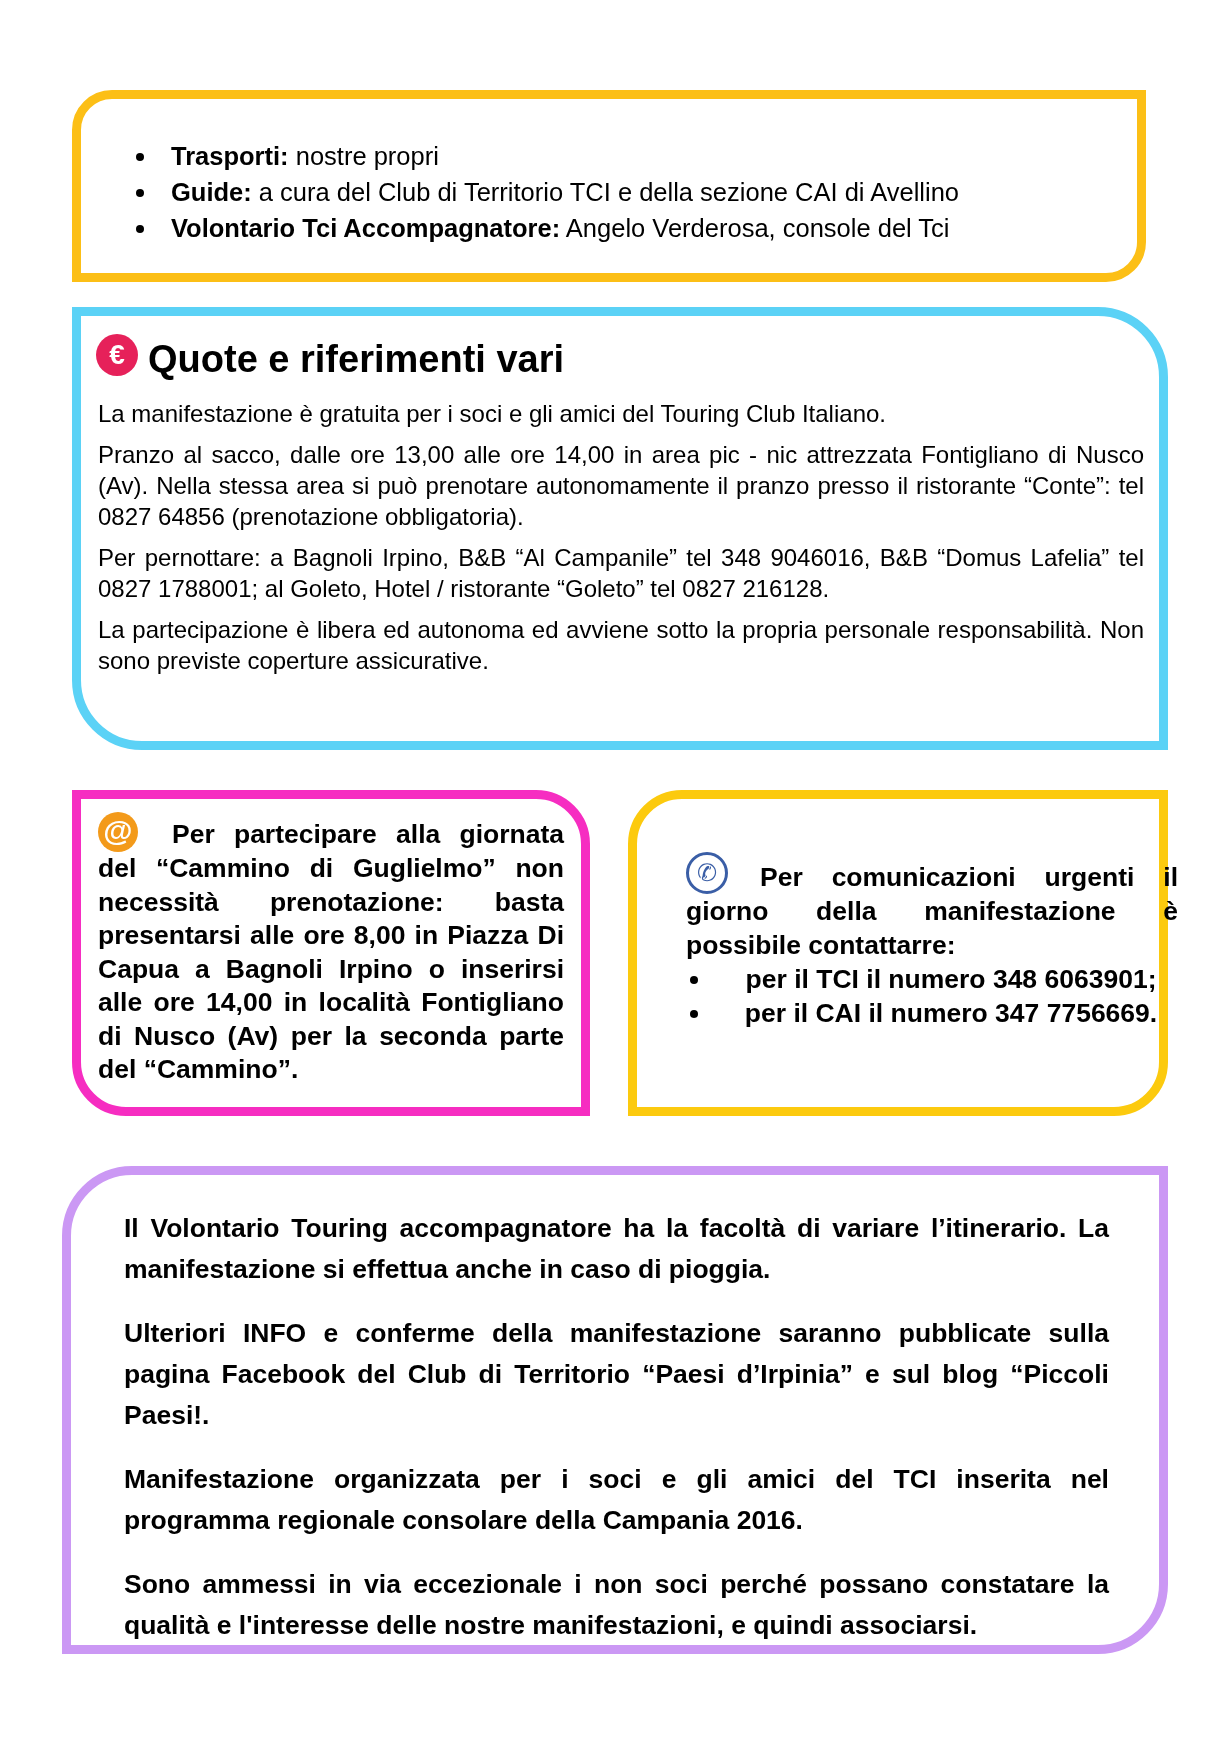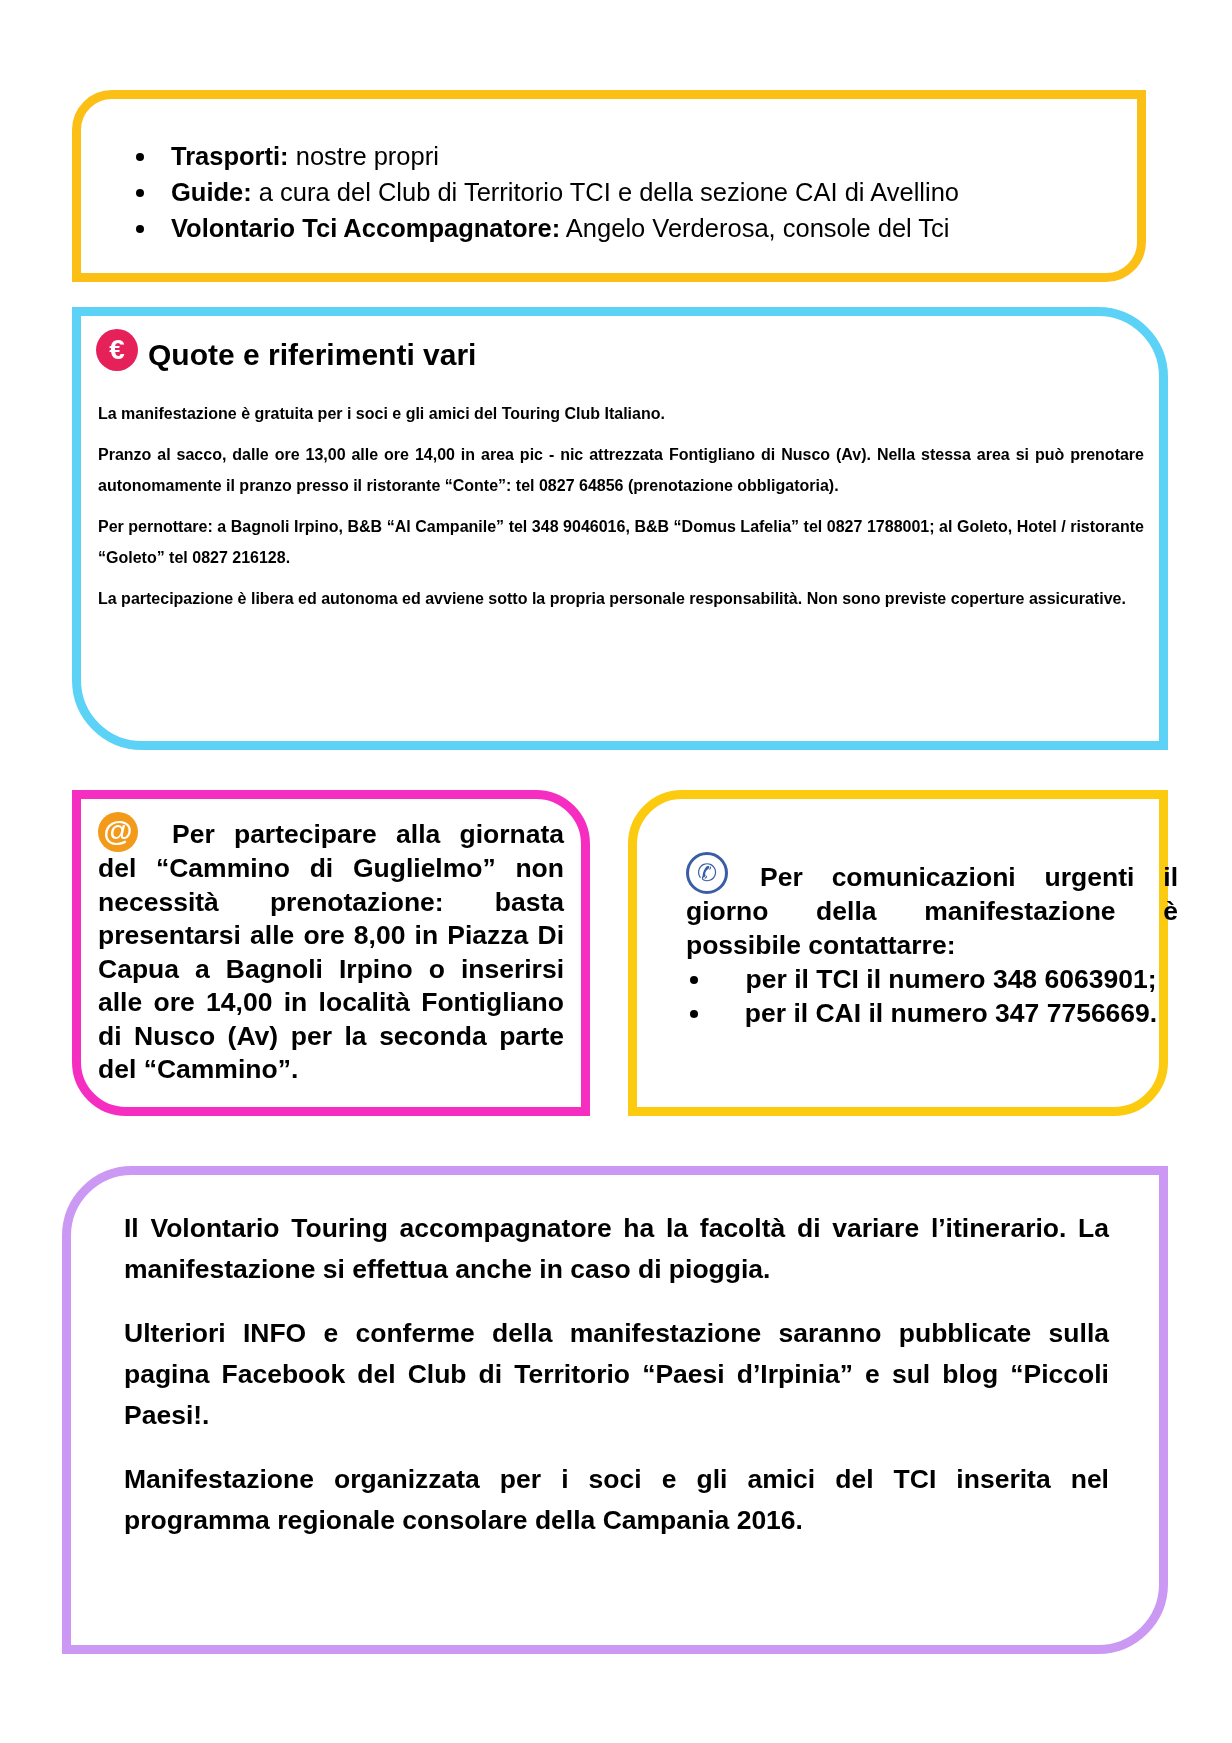--- a/index.html
+++ b/index.html
@@ -21,22 +21,22 @@
                 font-size: 25.5px; line-height: 36px; }
   ul.top-list li { position: relative; padding-left: 43px; }
   ul.top-list li::before { content: ""; position: absolute; left: 8px; top: 15px; width: 8px; height: 8px;
                            border-radius: 50%; background: #000; }
   ul.top-list b { font-weight: bold; }
 
   .quote-head { position: absolute; left: 96px; top: 338px; display: flex; align-items: center; }
   .euro { width: 42px; height: 42px; border-radius: 50%; background: #e6215a; color: #fff;
           font-weight: bold; font-size: 28px; display: flex; align-items: center; justify-content: center;
           margin-right: 10px; margin-top: -10px; }
-  .quote-title { font-size: 30px; font-weight: bold; }
-  .quote-body { position: absolute; left: 98px; top: 398px; width: 1046px; font-size: 16px; font-weight: bold;
+  .quote-title { font-size: 38px; font-weight: bold; }
+  .quote-body { position: absolute; left: 98px; top: 398px; width: 1046px; font-size: 24px; font-weight: normal;
                 line-height: 31px; text-align: justify; }
   .quote-body p { margin: 0 0 10px 0; }
 
   .pink-body { position: absolute; left: 98px; top: 806px; width: 466px; font-size: 26.5px; font-weight: bold;
                line-height: 33.5px; text-align: justify; margin-top: 12px; }
   .at-icon { display: inline-block; width: 40px; height: 40px; border-radius: 50%; background: #f39a1a;
              color: #fff; font-weight: bold; font-size: 30px; line-height: 38px; text-align: center;
              vertical-align: top; margin-right: 34px; margin-top: -6px; }
 
   .yellow-body { position: absolute; left: 650px; top: 860px; width: 492px; font-size: 26.5px; font-weight: bold;
@@ -88,13 +88,14 @@
     <li>per il TCI il numero 348 6063901;</li>
     <li>per il CAI il numero 347 7756669.</li>
   </ul>
 </div>
 
 <div class="box b5"></div>
 <div class="purple-body">
   <p>Il Volontario Touring accompagnatore ha la facoltà di variare l’itinerario. La manifestazione si effettua anche in caso di pioggia.</p>
   <p>Ulteriori INFO e conferme della manifestazione saranno pubblicate sulla pagina Facebook del Club di Territorio “Paesi d’Irpinia” e sul blog “Piccoli Paesi!.</p>
   <p>Manifestazione organizzata per i soci e gli amici del TCI inserita nel programma regionale consolare della Campania 2016.</p>
+  <p>Sono ammessi in via eccezionale i non soci perché possano constatare la qualità e l'interesse delle nostre manifestazioni, e quindi associarsi.</p>
 </div>
 
 </body></html>

